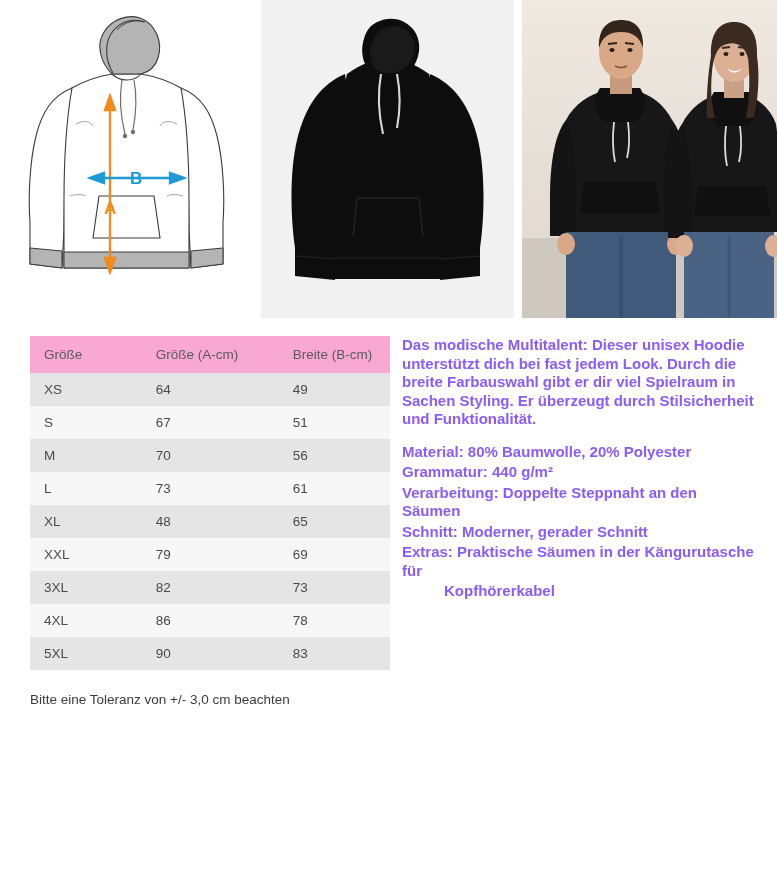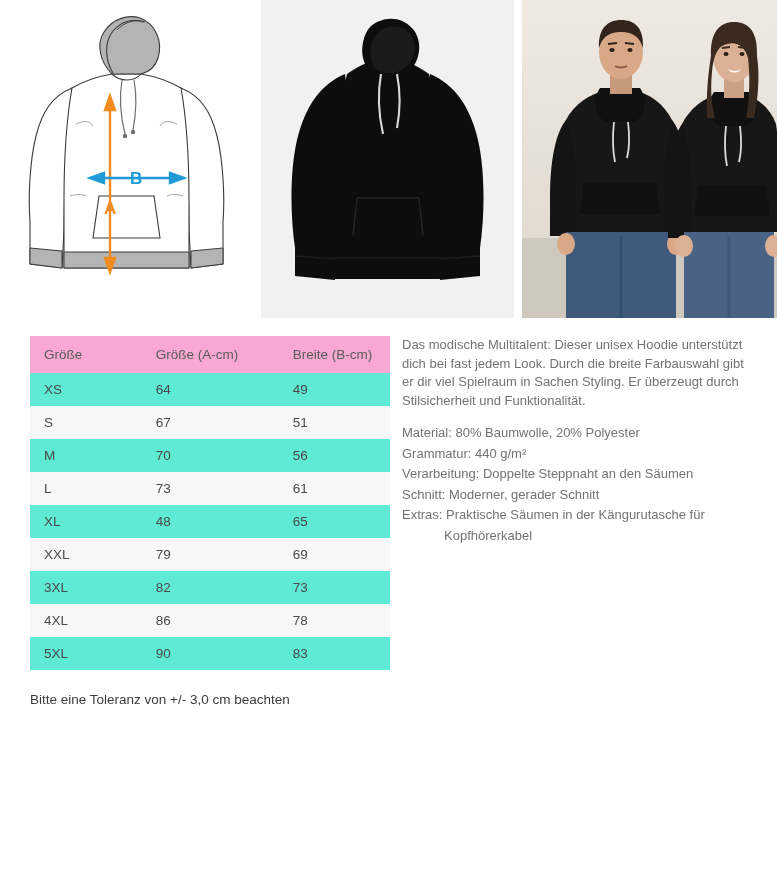--- a/index.html
+++ b/index.html
@@ -61,39 +61,40 @@
     color: #5a5a5a;
     padding: 11px 0 11px 14px;
     background: #f9a8d4;
     font-size: 13.5px;
   }
   table.size-table td {
     padding: 9px 0 9px 14px;
     color: #4a4a4a;
     font-size: 13.5px;
   }
-  table.size-table tr.odd td { background: #5eead4; }
+  table.size-table tr.odd td { background: #e5e5e5; }
   table.size-table tr.even td { background: #f7f7f7; }
   table.size-table .col-size { width: 110px; }
   table.size-table .col-len { width: 140px; }
   table.size-table .col-wid { width: 110px; }
 
   .tolerance {
     padding: 22px 16px 0 30px;
     font-size: 13.5px;
     color: #3b3b3b;
   }
 
   .desc {
     width: 387px;
     padding: 0 20px 0 12px;
     box-sizing: border-box;
-    font-size: 13px;
+    font-size: 15px;
     line-height: 18.5px;
-    color: #737373;
+    color: #8b5cf6;
+    font-weight: bold;
   }
   .desc p { margin: 0 0 14px 0; }
   .desc .specs { margin: 0; }
   .desc .specs div { margin-bottom: 2px; }
   .desc .indent { padding-left: 42px; }
 </style>
 </head>
 <body>
 
 <div class="image-row">

